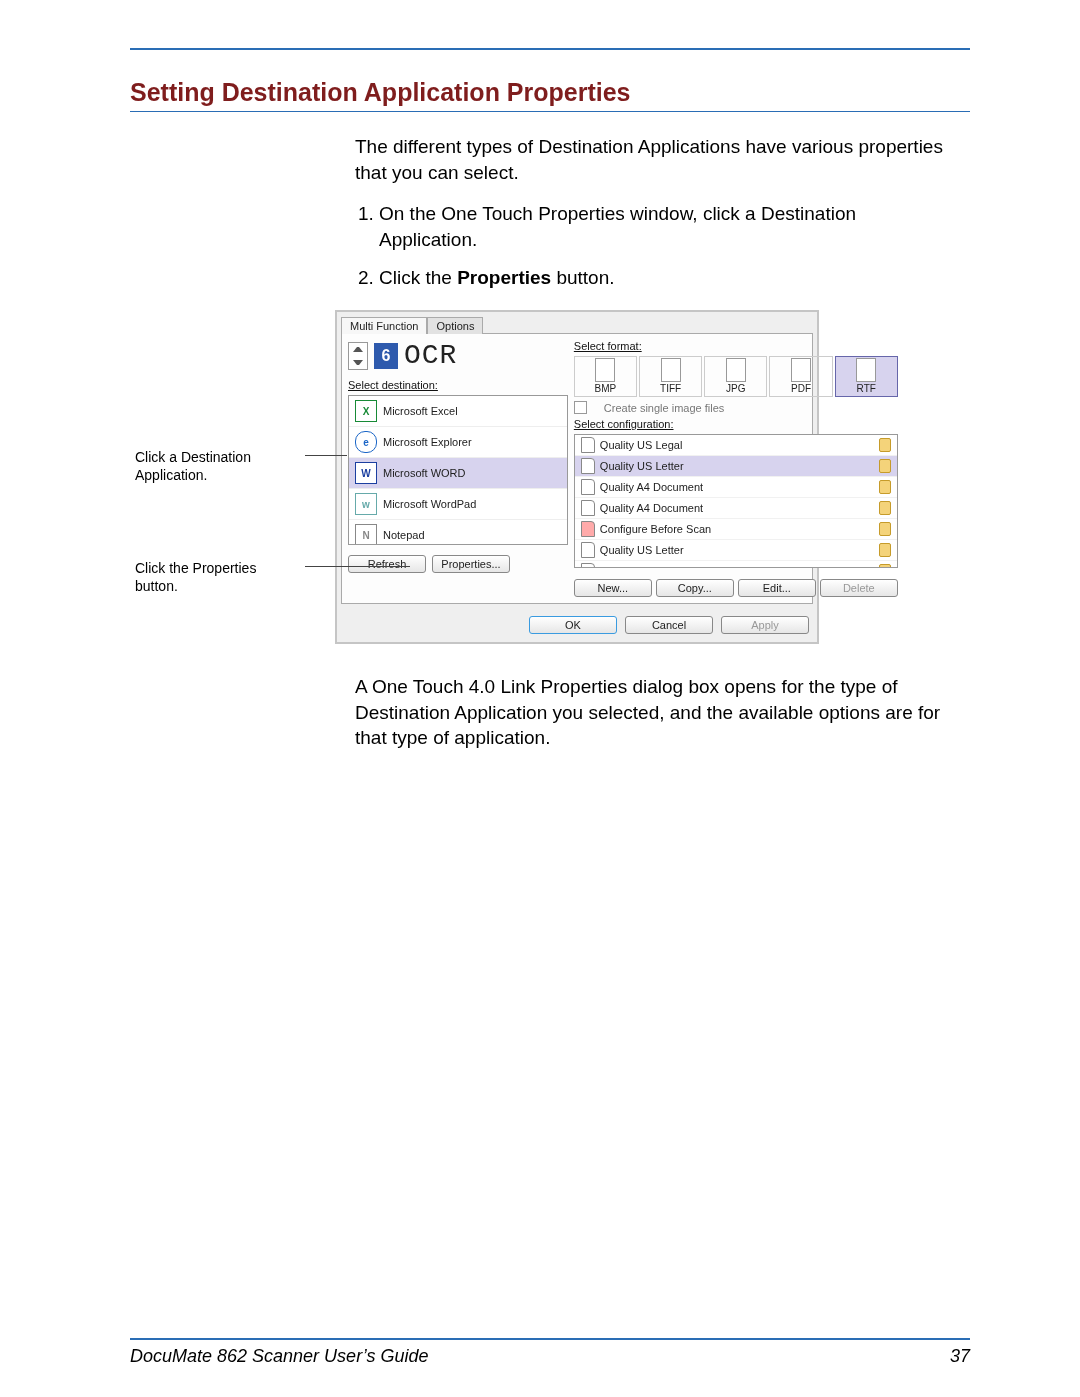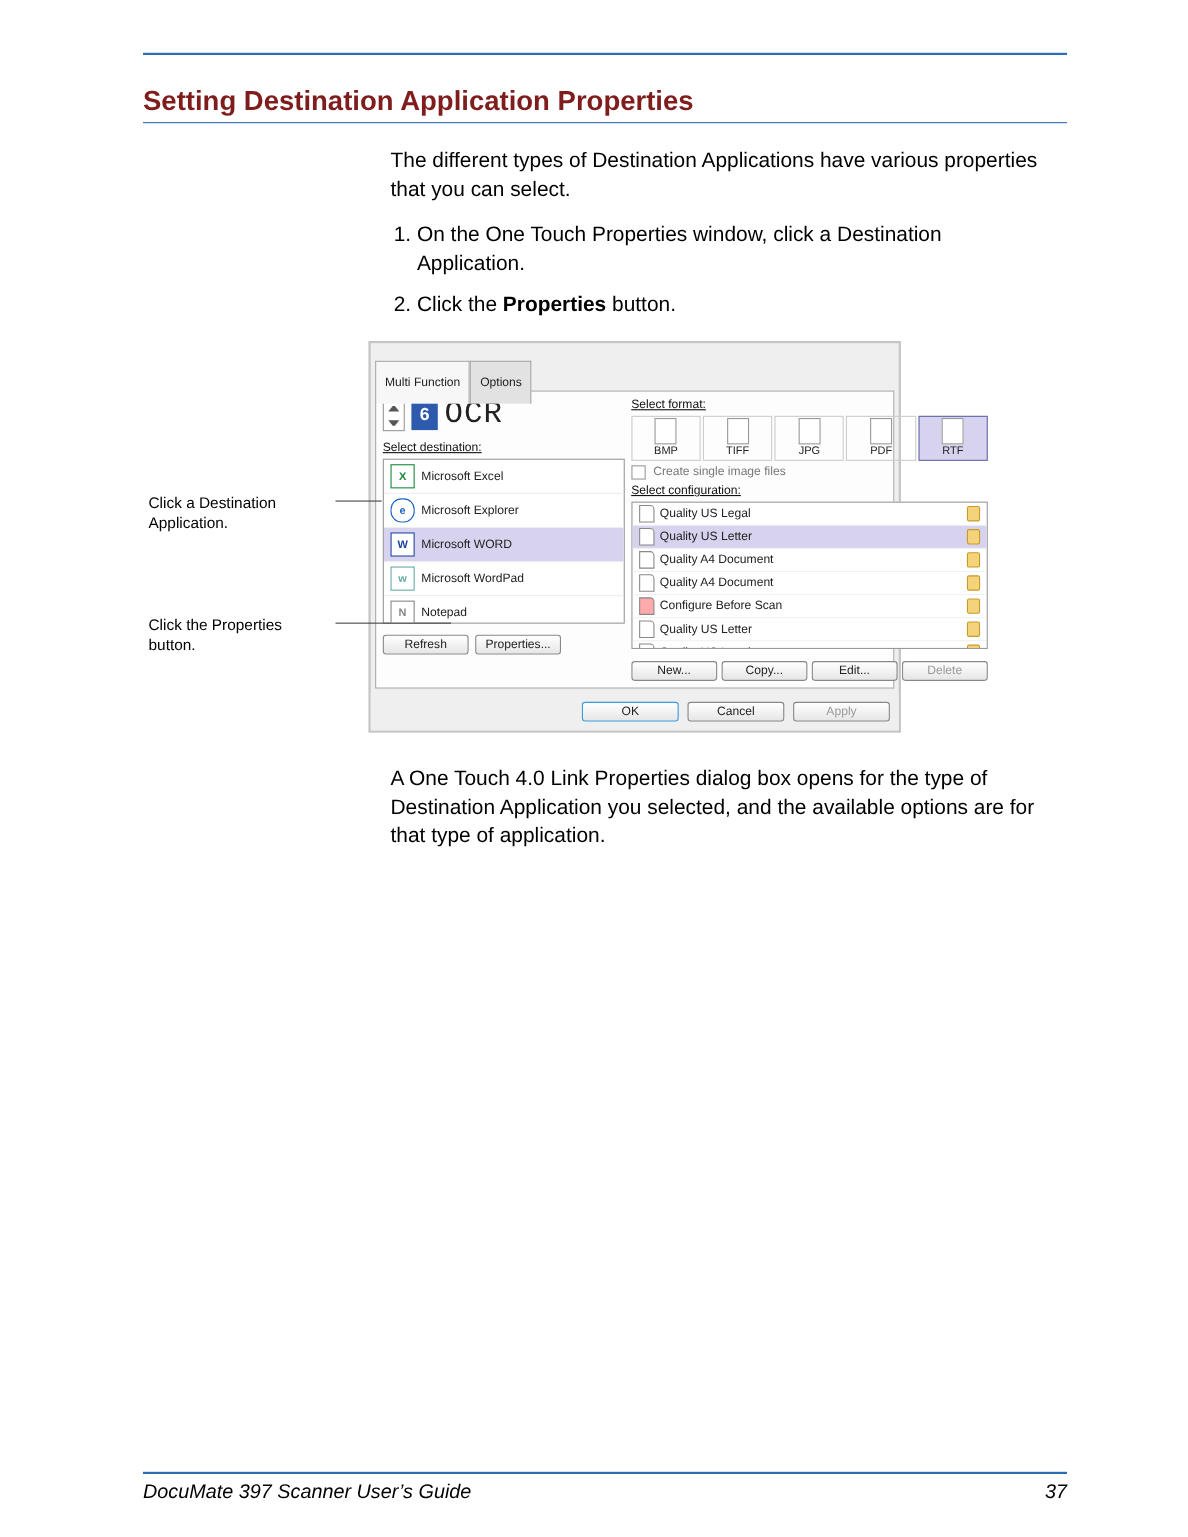--- a/index.html
+++ b/index.html
@@ -52,26 +52,26 @@
     margin-left: 200px;
     width: 480px;
     border: 2px solid #c5c5c5;
     background: #efefef;
     font-size: 11px;
     font-family: Tahoma, Arial, sans-serif;
     color: #222;
   }
   .tabrow { display:flex; padding-top:4px; padding-left:4px; }
   .tab {
-    padding: 13px 8px;
+    padding: 2px 8px;
     border: 1px solid #aaa;
     border-bottom: none;
     background: #f7f7f7;
     position: relative;
-    top: 12px;
+    top: 1px;
     z-index: 2;
   }
   .tab.inactive { background:#e2e2e2; z-index:0;}
   .tabpanel {
     border: 1px solid #aaa;
     background: #fdfdfd;
     margin: 0 4px 4px 4px;
     padding: 6px;
     display: flex;
     gap: 6px;
@@ -91,21 +91,21 @@
   .dest-item.selected{background:#d7d3ee;}
   .dest-icon{width:20px;height:20px;border:1px solid #6a6;background:#fff;display:flex;align-items:center;justify-content:center;font-size:10px;font-weight:bold;}
   .btnrow{display:flex;gap:6px;justify-content:flex-start;margin-top:6px;}
   .btn{border:1px solid #888;border-radius:3px;background:linear-gradient(#fff,#e6e6e6);padding:2px 8px;font-size:11px;min-width:60px;text-align:center;}
   .btn.disabled{color:#999;}
   .fmt-row{display:flex;gap:2px;}
   .fmt{flex:1;border:1px solid #ccc;text-align:center;padding:2px 0;font-size:10px;}
   .fmt.selected{background:#d7d3ee;border-color:#66a;}
   .fmt-ico{height:22px;display:flex;align-items:center;justify-content:center;margin-bottom:2px;}
   .fmt-ico span{display:inline-block;width:18px;height:22px;border:1px solid #999;background:#fff;position:relative;}
-  .chk-row{display:flex;align-items:flex-start;gap:7px;color:#777;}
+  .chk-row{display:flex;align-items:center;gap:17px;color:#777;}
   .chkbox{width:11px;height:11px;border:1px solid #999;background:#fff;}
   .cfg-list{border:1px solid #999;background:#fff;height:132px;overflow:hidden;}
   .cfg-item{display:flex;align-items:center;justify-content:space-between;padding:2px 6px;border-bottom:1px solid #f1f1f1;}
   .cfg-item.selected{background:#d7d3ee;}
   .cfg-left{display:flex;align-items:center;gap:5px;}
   .doc-ico{width:12px;height:14px;border:1px solid #888;background:#fff;border-top-right-radius:4px;}
   .lock-ico{width:10px;height:12px;border:1px solid #c69b2a;border-radius:2px;background:#f4d37a;}
   .btnrow-right{display:flex;gap:4px;justify-content:flex-start;margin-top:7px;}
   .bottombar{display:flex;justify-content:flex-end;gap:8px;padding:8px;background:#efefef;}
   .bottombar .btn{min-width:70px;}
@@ -269,17 +269,17 @@
         </div>
       </div>
     </div>
 
     <p class="intro-para">A One Touch 4.0 Link Properties dialog box opens for the type of Destination Application you selected, and the available options are for that type of application.</p>
   </div>
 
   <div class="footer">
     <hr class="footer-rule">
     <div class="footer-row">
-      <span>DocuMate 397 Scanner User’s Guide</span>
+      <span>DocuMate 862 Scanner User’s Guide</span>
       <span>37</span>
     </div>
   </div>
 </div>
 
 </body></html>

